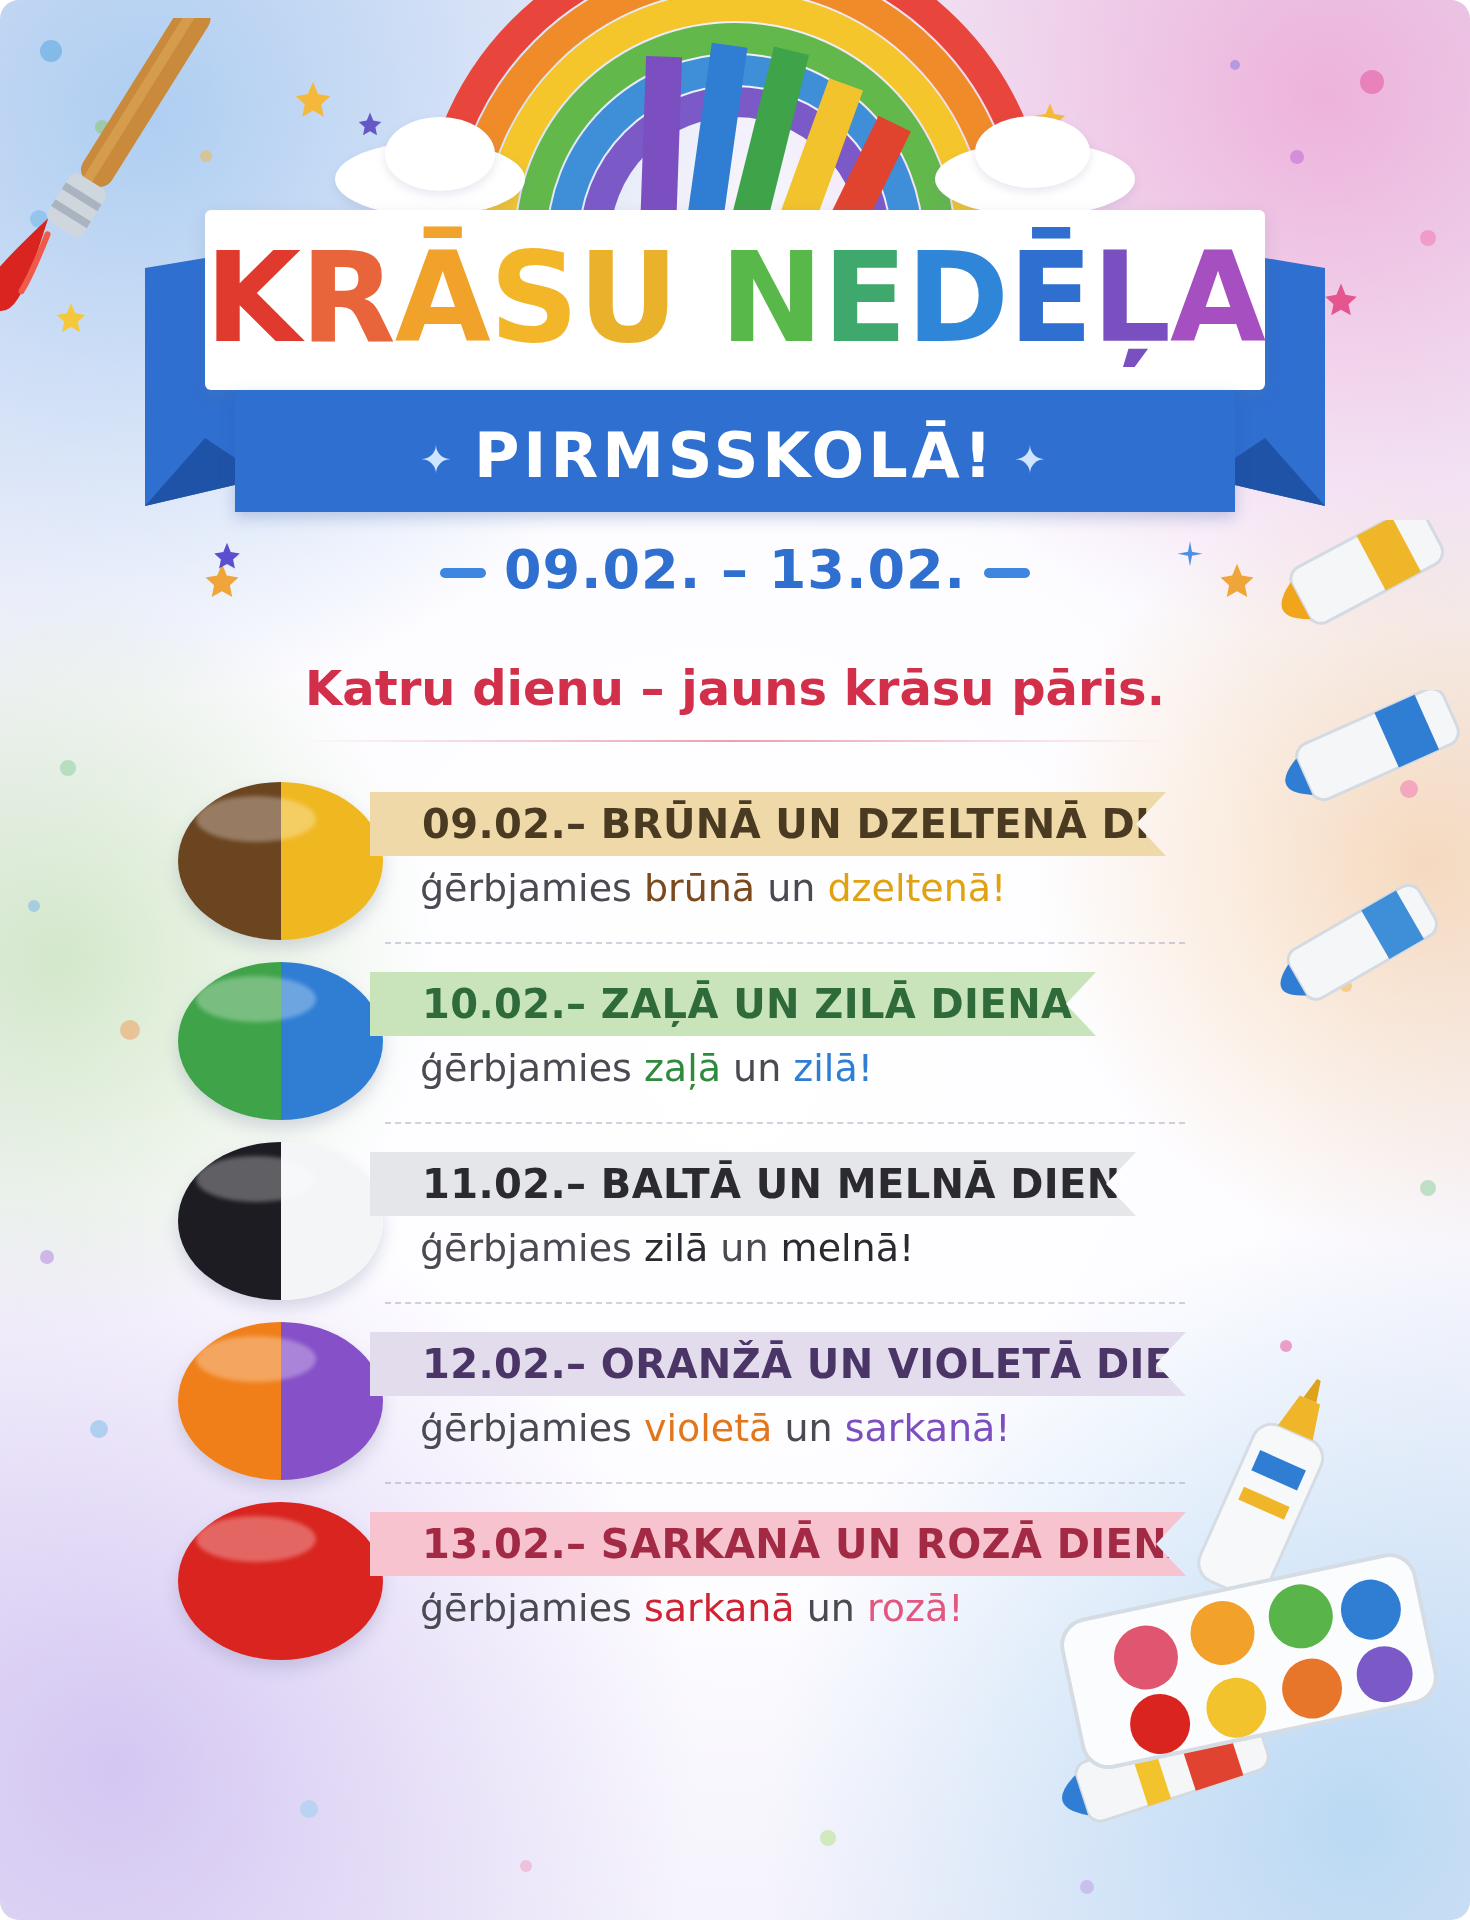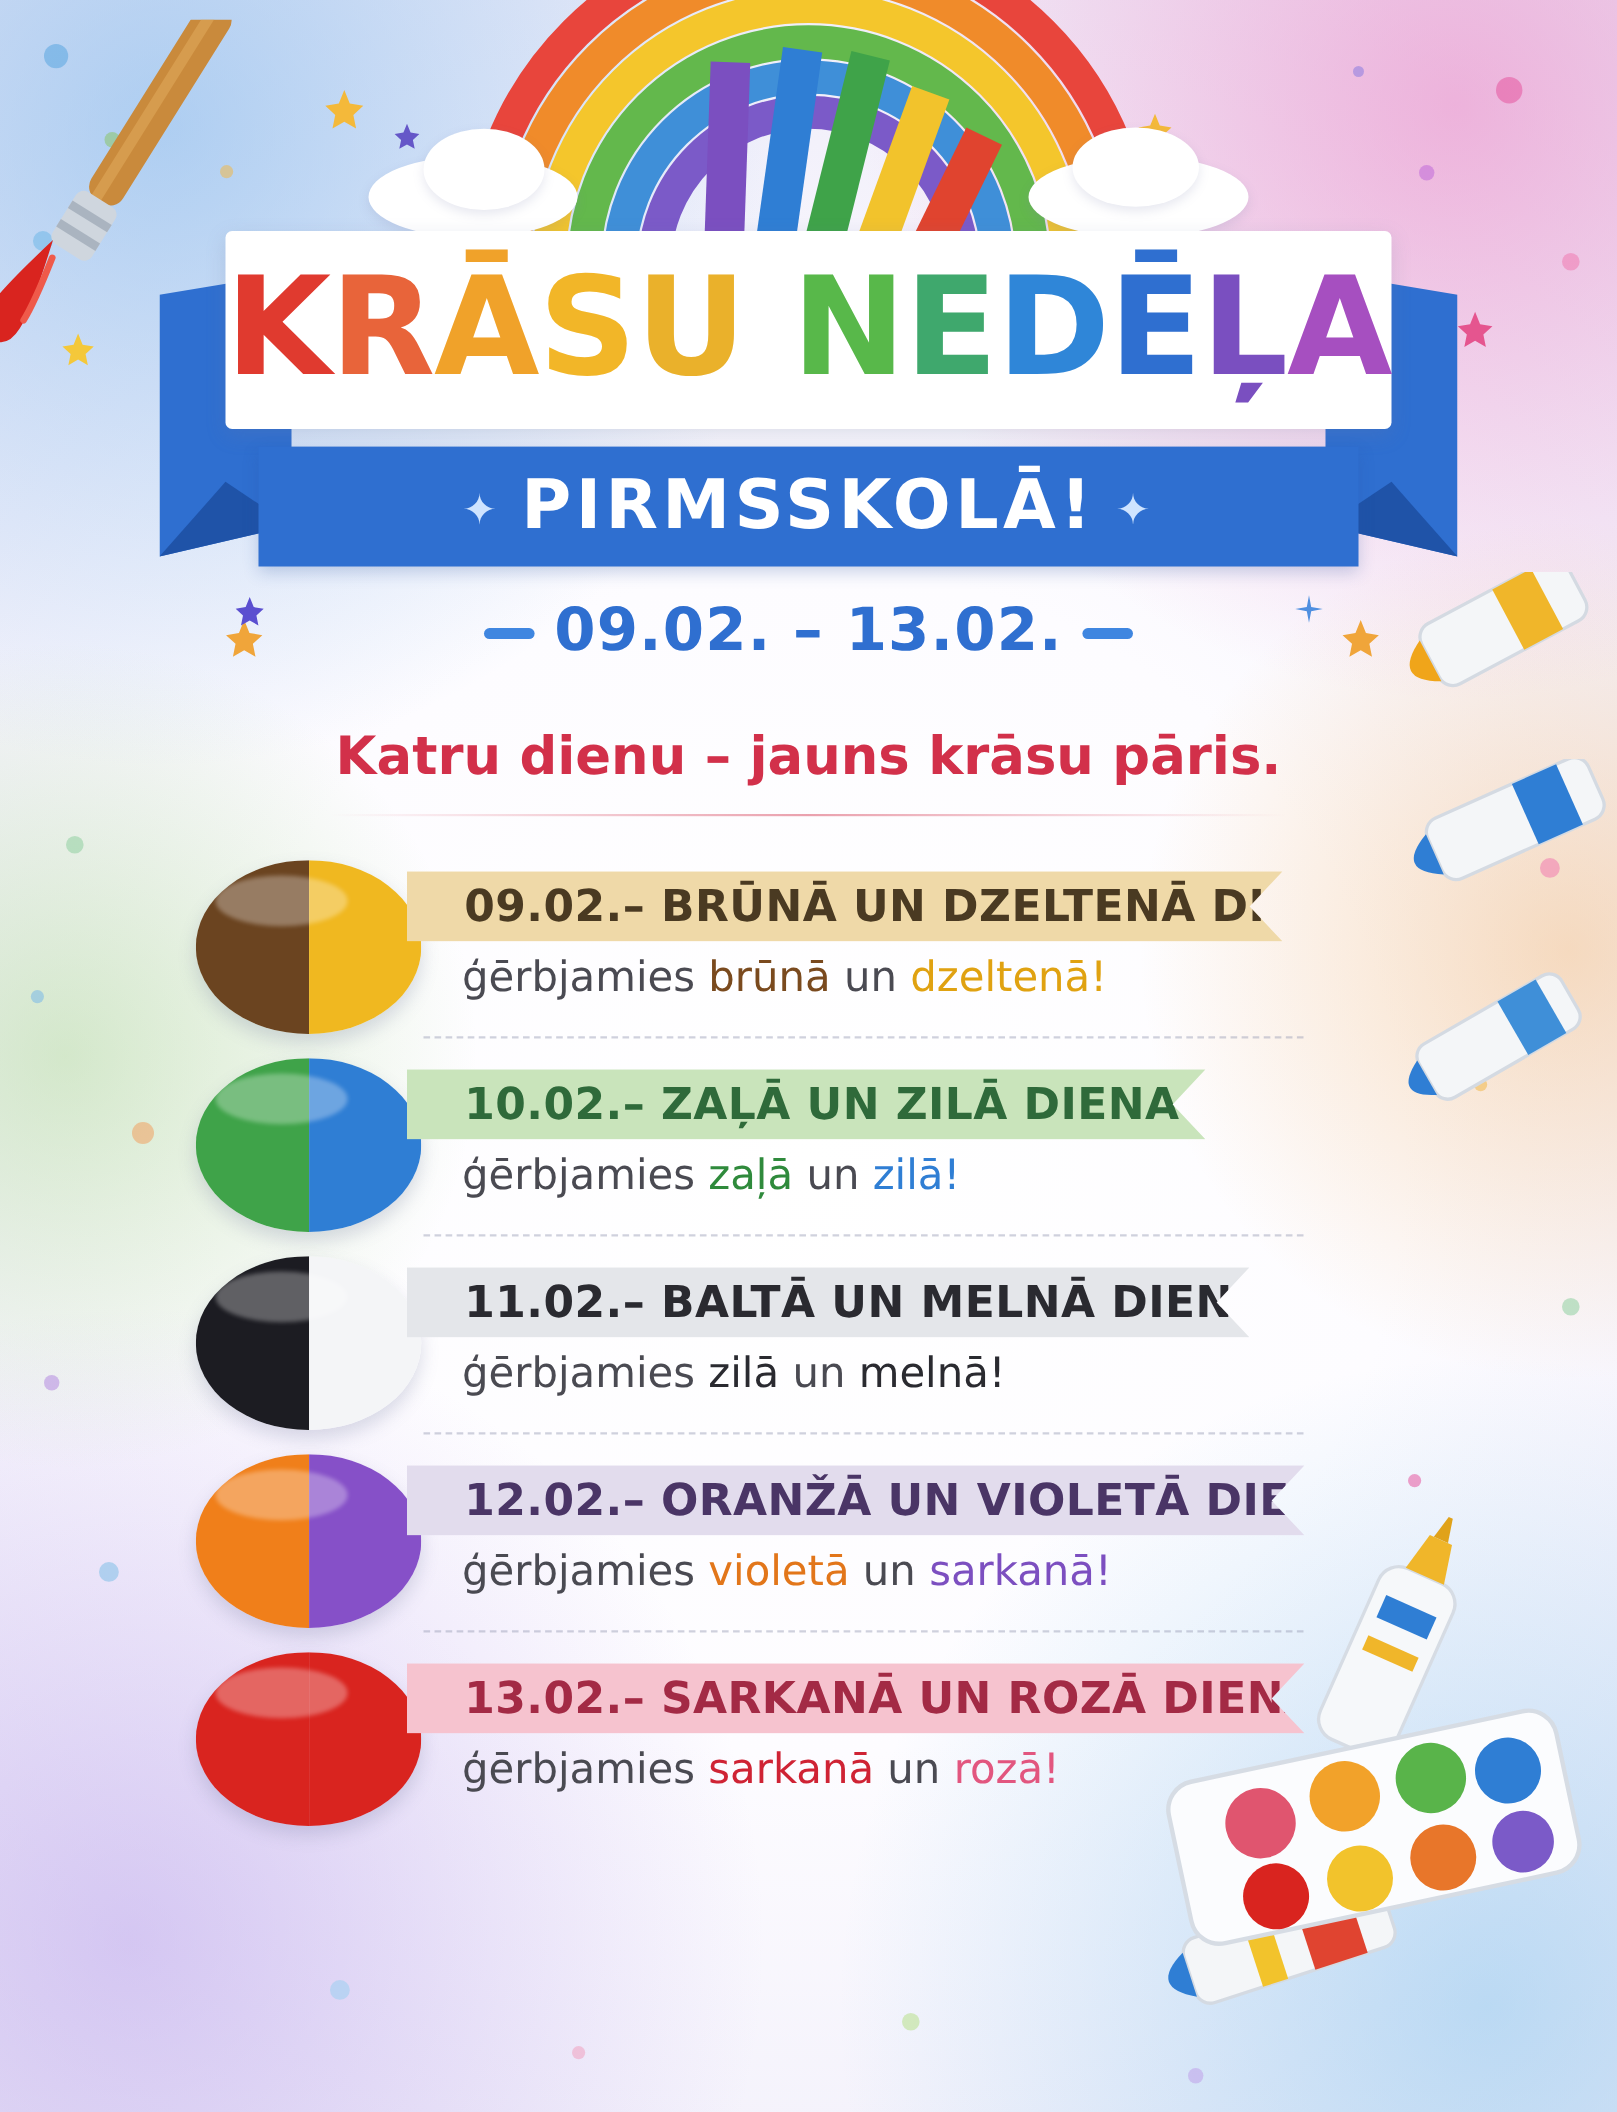--- a/index.html
+++ b/index.html
@@ -20,20 +20,21 @@
     height: 1920px;
     background:
       radial-gradient(circle at 10% 6%, rgba(120,180,235,0.55) 0%, rgba(120,180,235,0) 26%),
       radial-gradient(circle at 90% 5%, rgba(235,120,190,0.50) 0%, rgba(235,120,190,0) 24%),
       radial-gradient(circle at 4% 50%, rgba(150,205,120,0.38) 0%, rgba(150,205,120,0) 22%),
       radial-gradient(circle at 97% 45%, rgba(240,170,90,0.38) 0%, rgba(240,170,90,0) 22%),
       radial-gradient(circle at 8% 92%, rgba(170,140,230,0.42) 0%, rgba(170,140,230,0) 26%),
       radial-gradient(circle at 92% 95%, rgba(120,190,235,0.45) 0%, rgba(120,190,235,0) 26%),
       radial-gradient(circle at 50% 55%, #ffffff 0%, #fdfcff 42%, #f3f1fb 72%, #eceaf7 100%);
     overflow: hidden;
+    border-radius: 19px;
   }
 
   
   .speckles {
     position: absolute;
     inset: 0;
     pointer-events: none;
   }
   .speck {
     position: absolute;
@@ -92,28 +93,28 @@
     font-family: "DejaVu Sans", sans-serif;
     font-weight: 700;
     font-size: 124px;
     line-height: 1;
     letter-spacing: -1px;
     white-space: nowrap;
   }
   .title span { display: inline-block; }
   .subtitle-band {
     position: relative;
-    margin: 16px auto;
+    margin: 0 auto;
     width: 1000px;
     background: #2f6fd0;
     color: #ffffff;
     font-weight: 700;
     font-size: 62px;
     letter-spacing: 4px;
-    padding: 16px 0 20px;
+    padding: 29px 0 20px;
     box-shadow: 0 6px 14px rgba(40,80,160,0.25);
   }
   .sub-star { color: #cfe4ff; font-size: 38px; vertical-align: middle; padding: 0 18px; }
   .dates {
     margin-top: 26px;
     color: #2f6fd0;
     font-weight: 700;
     font-size: 54px;
     letter-spacing: 1px;
   }

